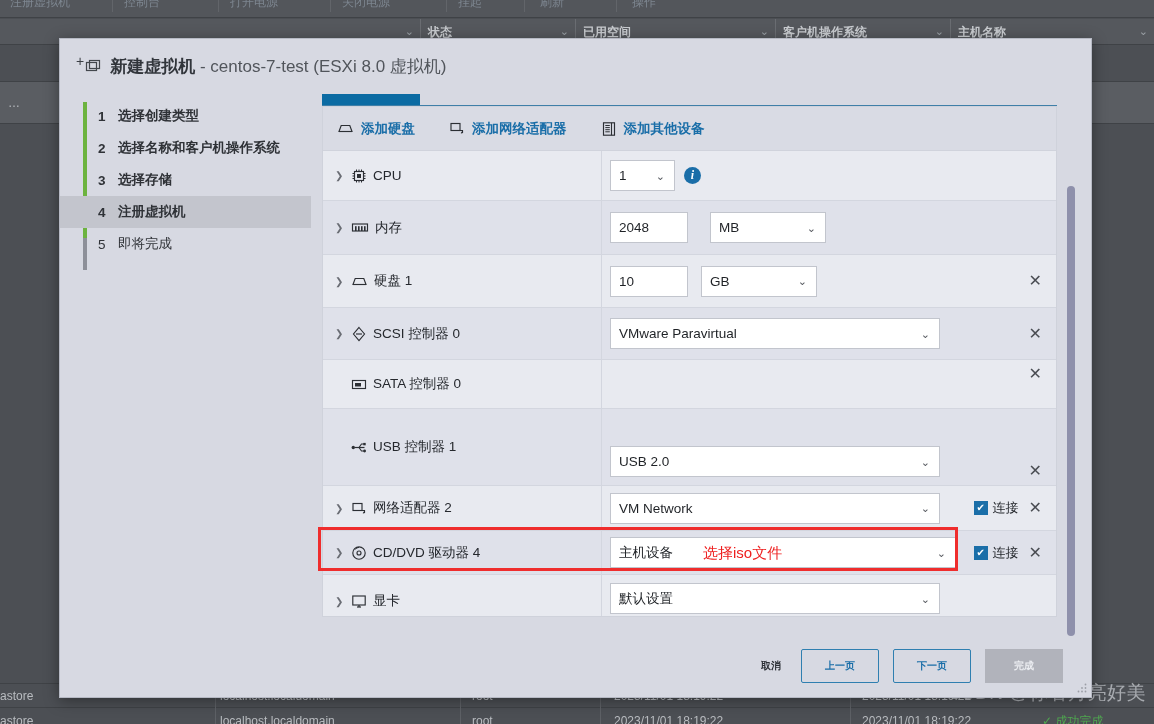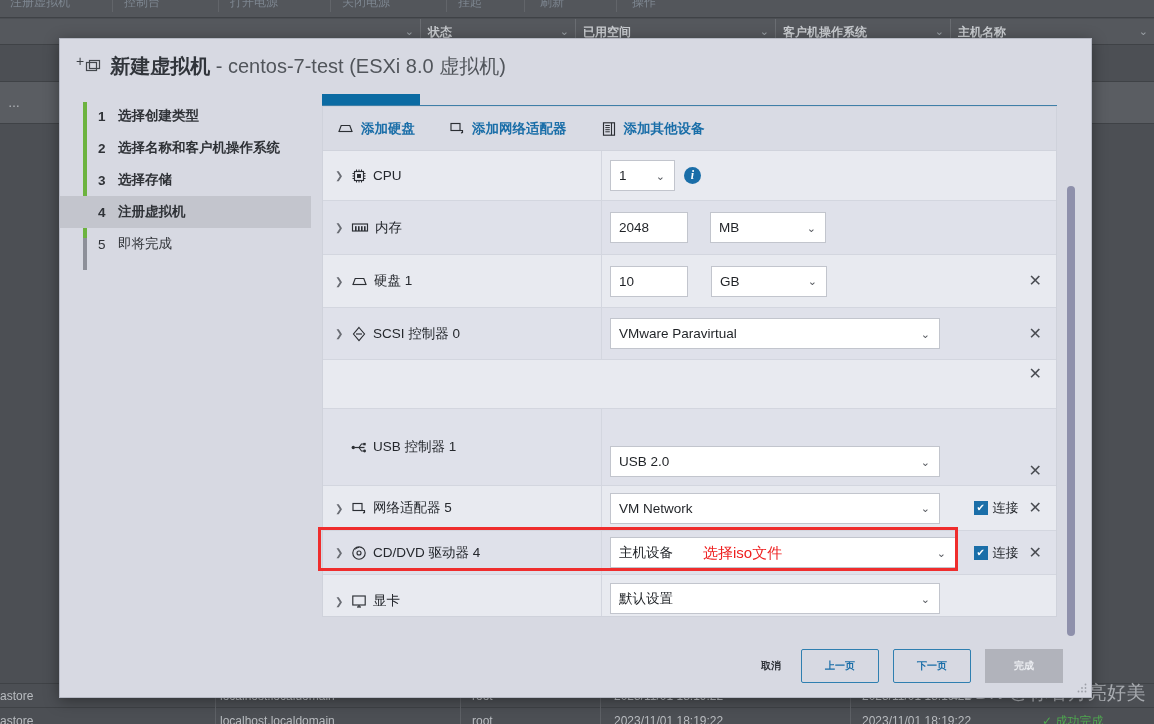--- a/index.html
+++ b/index.html
@@ -86,21 +86,21 @@
     display: flex; align-items: center;
     padding: 0 16px;
     background: #d7d9e2;
   }
   .dlg-title .plus {
     font-size: 14px; color: #3b3f45; margin-right: 1px;
     align-self: flex-start; margin-top: 14px;
   }
   .dlg-title .vmicon { margin-right: 9px; display:flex; }
   .dlg-title .ttl {
-    font-size: 20px; color: #31353b; white-space: nowrap;
+    font-size: 17px; color: #31353b; white-space: nowrap;
   }
   .dlg-title .ttl b { font-weight: bold; }
   .dlg-title .ttl i { font-style: normal; color: #51555b; }
 
   .dlg-body {
     flex: 1; display: flex; min-height: 0;
     padding: 0 0 0 0;
   }
 
   
@@ -524,21 +524,21 @@
                     <path d="M2 9.5 L4.2 3.5 H12.8 L15 9.5 Z" fill="none" stroke="#2c2f34" stroke-width="1.15"></path>
                     <line x1="2" y1="9.5" x2="15" y2="9.5" stroke="#2c2f34" stroke-width="1.15"></line>
                   </svg>
                 </span>
                 <span class="dlbl">硬盘 1</span>
               </div>
               <div class="dev-ctrl">
                 <div class="txtbox">
                   <span>10</span>
                 </div>
-                <div class="sel" style="width: 116px; margin-left: 14px;">
+                <div class="sel" style="width: 116px; margin-left: 4px;">
                   <span>GB</span>
                   <span class="arr">⌄</span>
                 </div>
               </div>
               <div class="dev-right">
                 <div class="xbtn">✕</div>
               </div>
             </div>
             <div class="dev-row shade" style="height: 52px;">
               <div class="dev-name">
@@ -555,20 +555,30 @@
                 <div class="sel" style="width: 330px;">
                   <span>VMware Paravirtual</span>
                   <span class="arr">⌄</span>
                 </div>
               </div>
               <div class="dev-right">
                 <div class="xbtn">✕</div>
               </div>
             </div>
             <div class="dev-row" style="height: 49px;">
+              <div class="dev-name" style="align-items: center;">
+                <span class="chev hidden" style="font-size: 10px;">❯</span>
+                <span class="dicon">
+                  <svg width="16" height="13" viewBox="0 0 16 13">
+                    <rect x="1.5" y="2.5" width="13" height="8" fill="none" stroke="#2c2f34" stroke-width="1.15"></rect>
+                    <rect x="4" y="5" width="6" height="3.5" fill="#2c2f34"></rect>
+                  </svg>
+                </span>
+                <span class="dlbl">SATA 控制器 0</span>
+              </div>
               <div class="dev-ctrl"></div>
               <div class="dev-right" style="align-items: flex-start; padding-top: 6px;">
                 <div class="xbtn">✕</div>
               </div>
             </div>
             <div class="dev-row shade" style="height: 77px;">
               <div class="dev-name" style="align-items: center;">
                 <span class="chev hidden" style="font-size: 10px;">❯</span>
                 <span class="dicon">
                   <svg width="16" height="13" viewBox="0 0 16 13">
@@ -595,21 +605,21 @@
             <div class="dev-row" style="height: 45px;">
               <div class="dev-name">
                 <span class="chev" style="font-size: 10px;">❯</span>
                 <span class="dicon">
                   <svg width="16" height="15" viewBox="0 0 16 15">
                     <rect x="2" y="2.5" width="9" height="7" fill="none" stroke="#2c2f34" stroke-width="1.15"></rect>
                     <path d="M11 9.5 L13.5 9.5 L13.5 12" fill="none" stroke="#2c2f34" stroke-width="1.15"></path>
                     <path d="M12 10.6 L13.6 12.2 L11.9 12.4" fill="#2c2f34"></path>
                   </svg>
                 </span>
-                <span class="dlbl">网络适配器 5</span>
+                <span class="dlbl">网络适配器 2</span>
               </div>
               <div class="dev-ctrl">
                 <div class="sel" style="width: 330px;">
                   <span>VM Network</span>
                   <span class="arr">⌄</span>
                 </div>
               </div>
               <div class="dev-right">
                 <div class="cbwrap">
                   <div class="cbox"></div>

